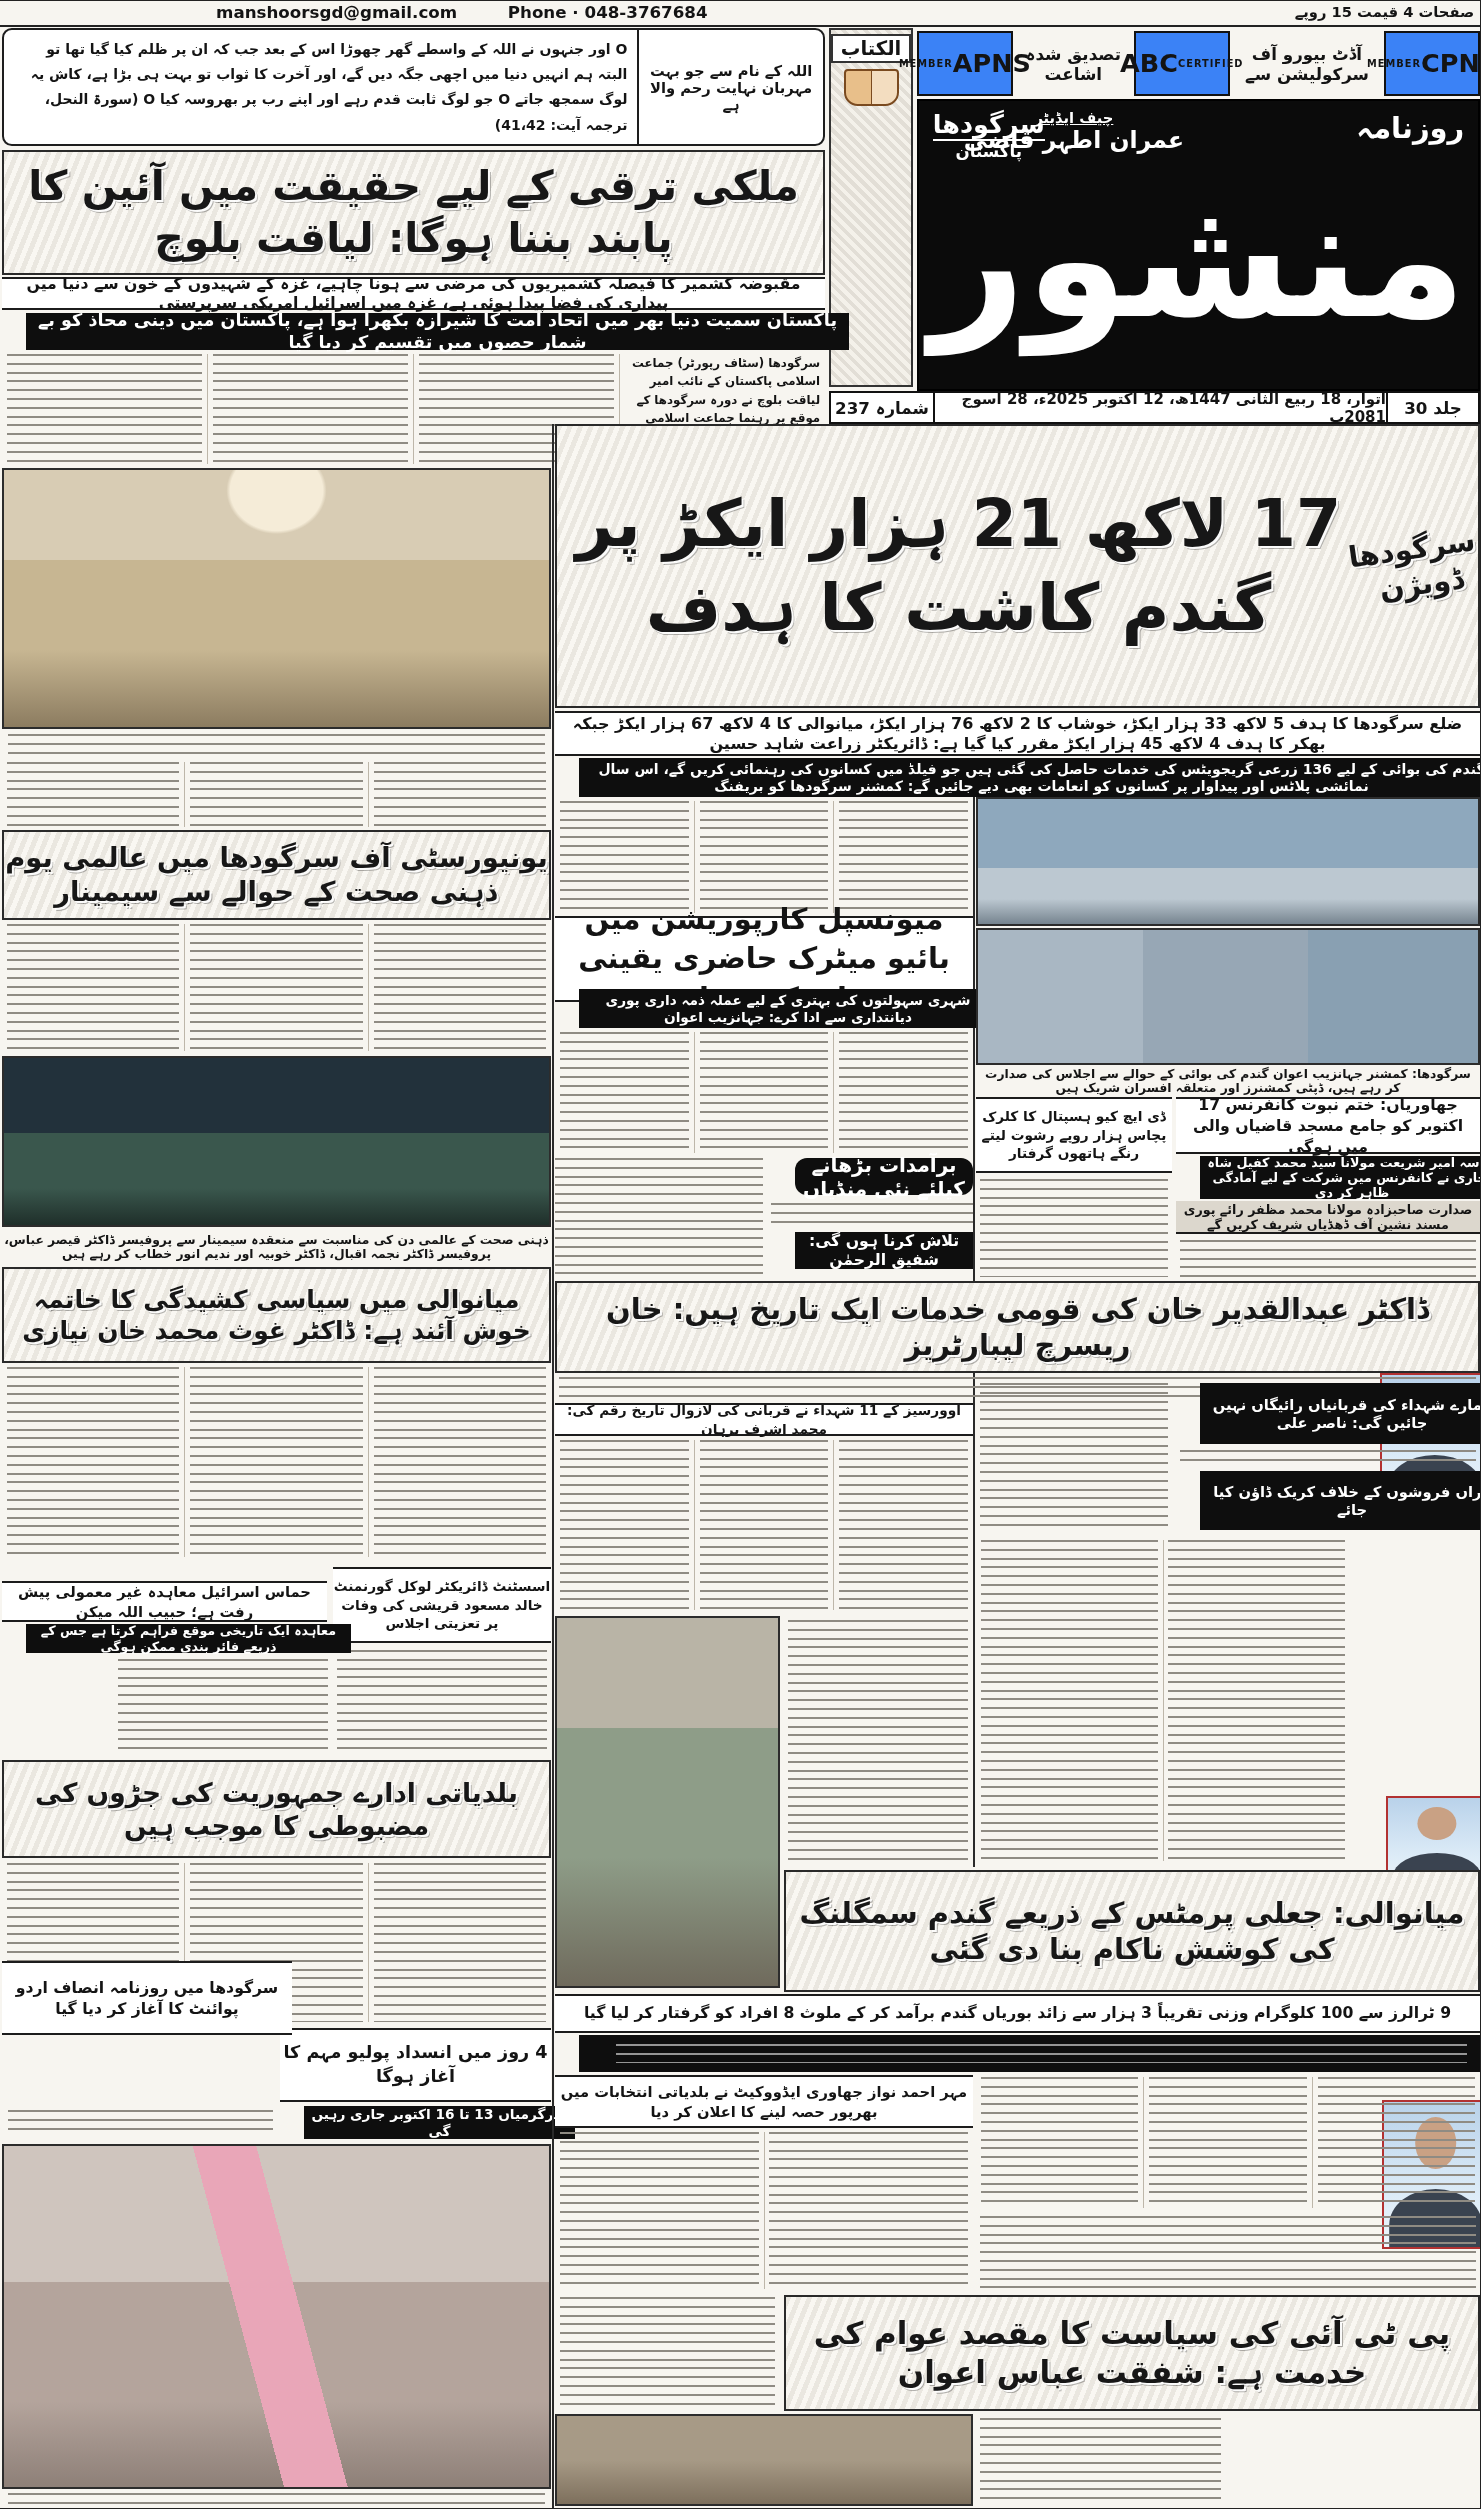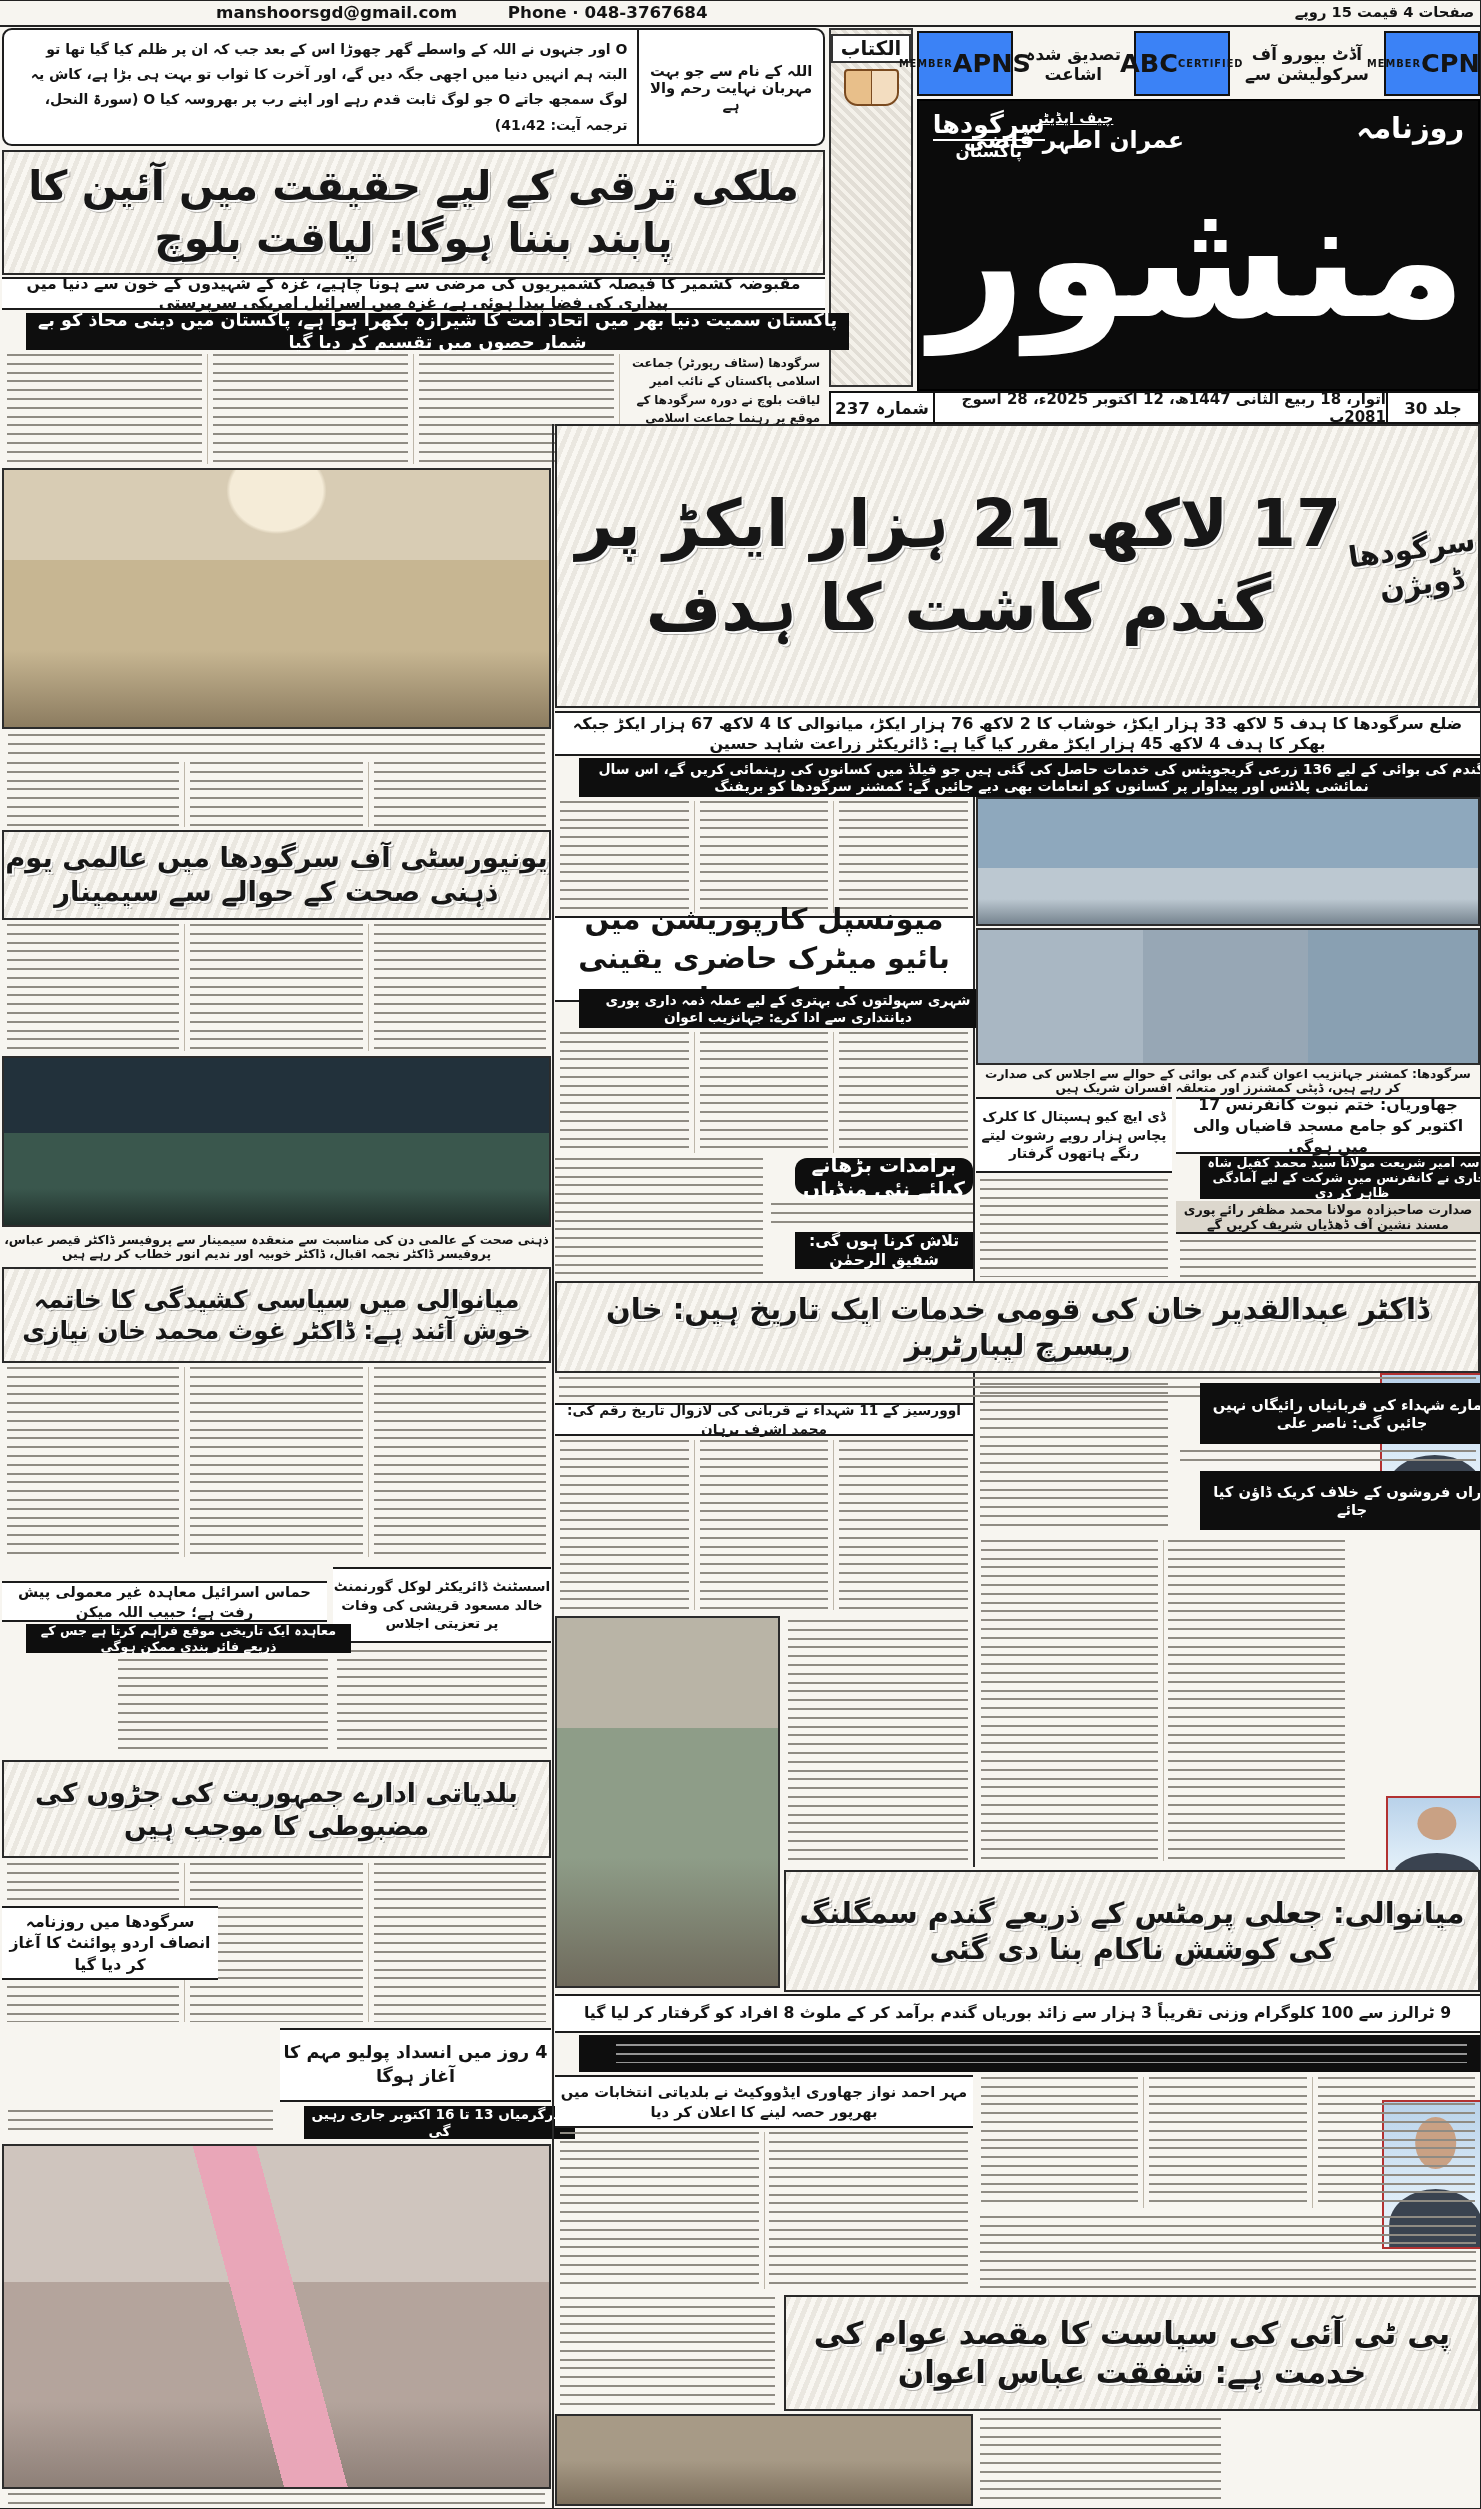--- a/index.html
+++ b/index.html
@@ -189,21 +189,21 @@
     <div class="col">
         <div class="fill"></div>
       </div>
     <div class="col">
         <div class="fill"></div>
       </div>
   </div>
   <div class="abs portrait" style="left:9.8px;top:1866px;width:108px;height:149px;"></div>
 
   <div class="abs boxed-head" style="left:280px;top:2027px;width:271px;height:74px;font-size:17.6px;">4 روز میں انسداد پولیو مہم کا آغاز ہوگا</div>
-  <div class="abs boxed-head" style="left:2px;top:1905px;width:216px;height:74px;font-size:15.7px;">سرگودھا میں روزنامہ انصاف اردو پوائنٹ کا آغاز کر دیا گیا</div>
+  <div class="abs boxed-head" style="left:2px;top:1960px;width:290px;height:74px;font-size:15.7px;">سرگودھا میں روزنامہ انصاف اردو پوائنٹ کا آغاز کر دیا گیا</div>
   <div class="abs band-black" style="left:280px;top:2105px;width:271px;height:33px;font-size:13.7px;">سرگرمیاں 13 تا 16 اکتوبر جاری رہیں گی</div>
   <div class="abs fill" style="left:7.8px;top:2109px;width:265px;height:25.5px;"></div>
 
   <div class="abs photo" style="left:2px;top:2143px;width:549px;height:345px;background:
        linear-gradient(75deg, transparent 0 44%, #e9a6b8 44% 54%, transparent 54%),
        linear-gradient(180deg,#cfc5be 0 40%,#b4a49c 40% 75%,#8e8078 100%);"></div>
   <div class="abs fill" style="left:7.8px;top:2492px;width:537px;height:13.7px;"></div>
 
   <div class="abs vline" style="left:552px;top:423px;width:2px;height:2084px;"></div>
   <div class="abs vline" style="left:973px;top:796px;width:2px;height:1070px;"></div>

